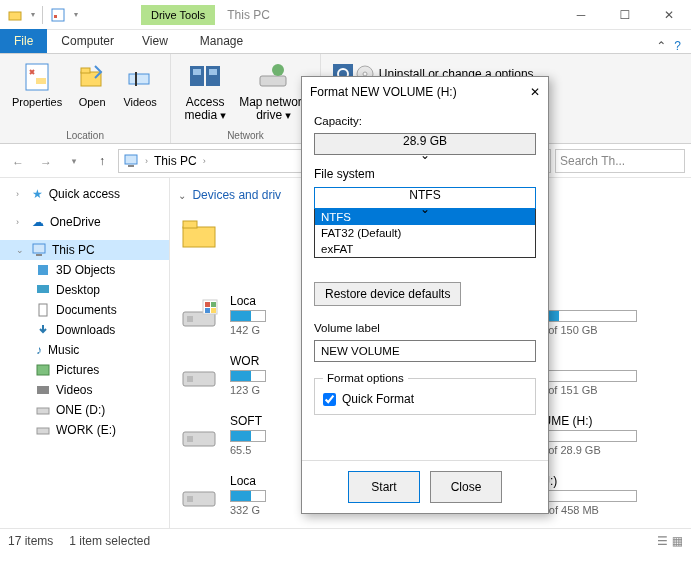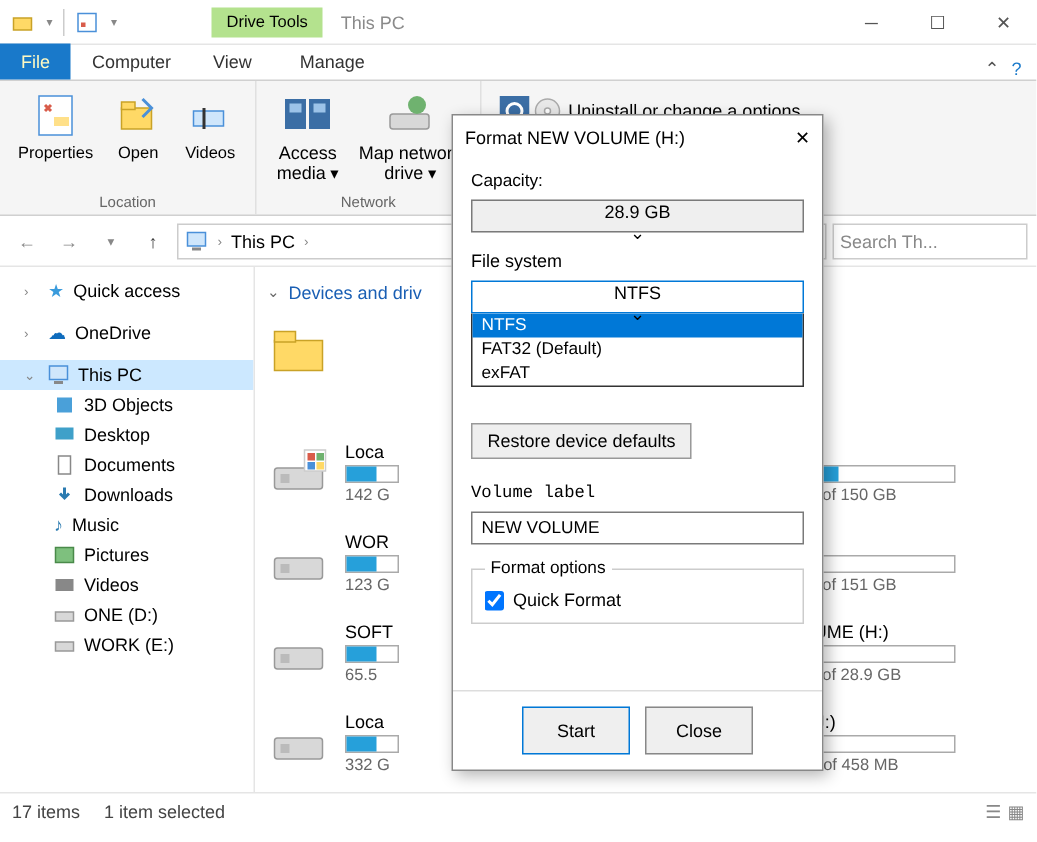--- a/index.html
+++ b/index.html
@@ -476,21 +476,21 @@
         <div class="dopt">exFAT</div>
       </div>
     </div>
 
     <div style="margin-top:18px;">
       <button class="dbtn">
           <span>Restore device defaults</span>
         </button>
     </div>
 
-    <div class="dlabel" style="margin-top:10px;font-family:Liberation Mono, monospace;">Volume label</div>
+    <div class="dlabel" style="margin-top:10px;">Volume label</div>
     <input class="dinput" value="NEW VOLUME" style="">
 
     <fieldset class="dframe">
       <legend class="dlabel" style="padding:0 4px;">Format options</legend>
       <label class="dcheck">
         <input type="checkbox" checked="" style="">
         <span>Quick Format</span>
       </label>
     </fieldset>
   </div>

